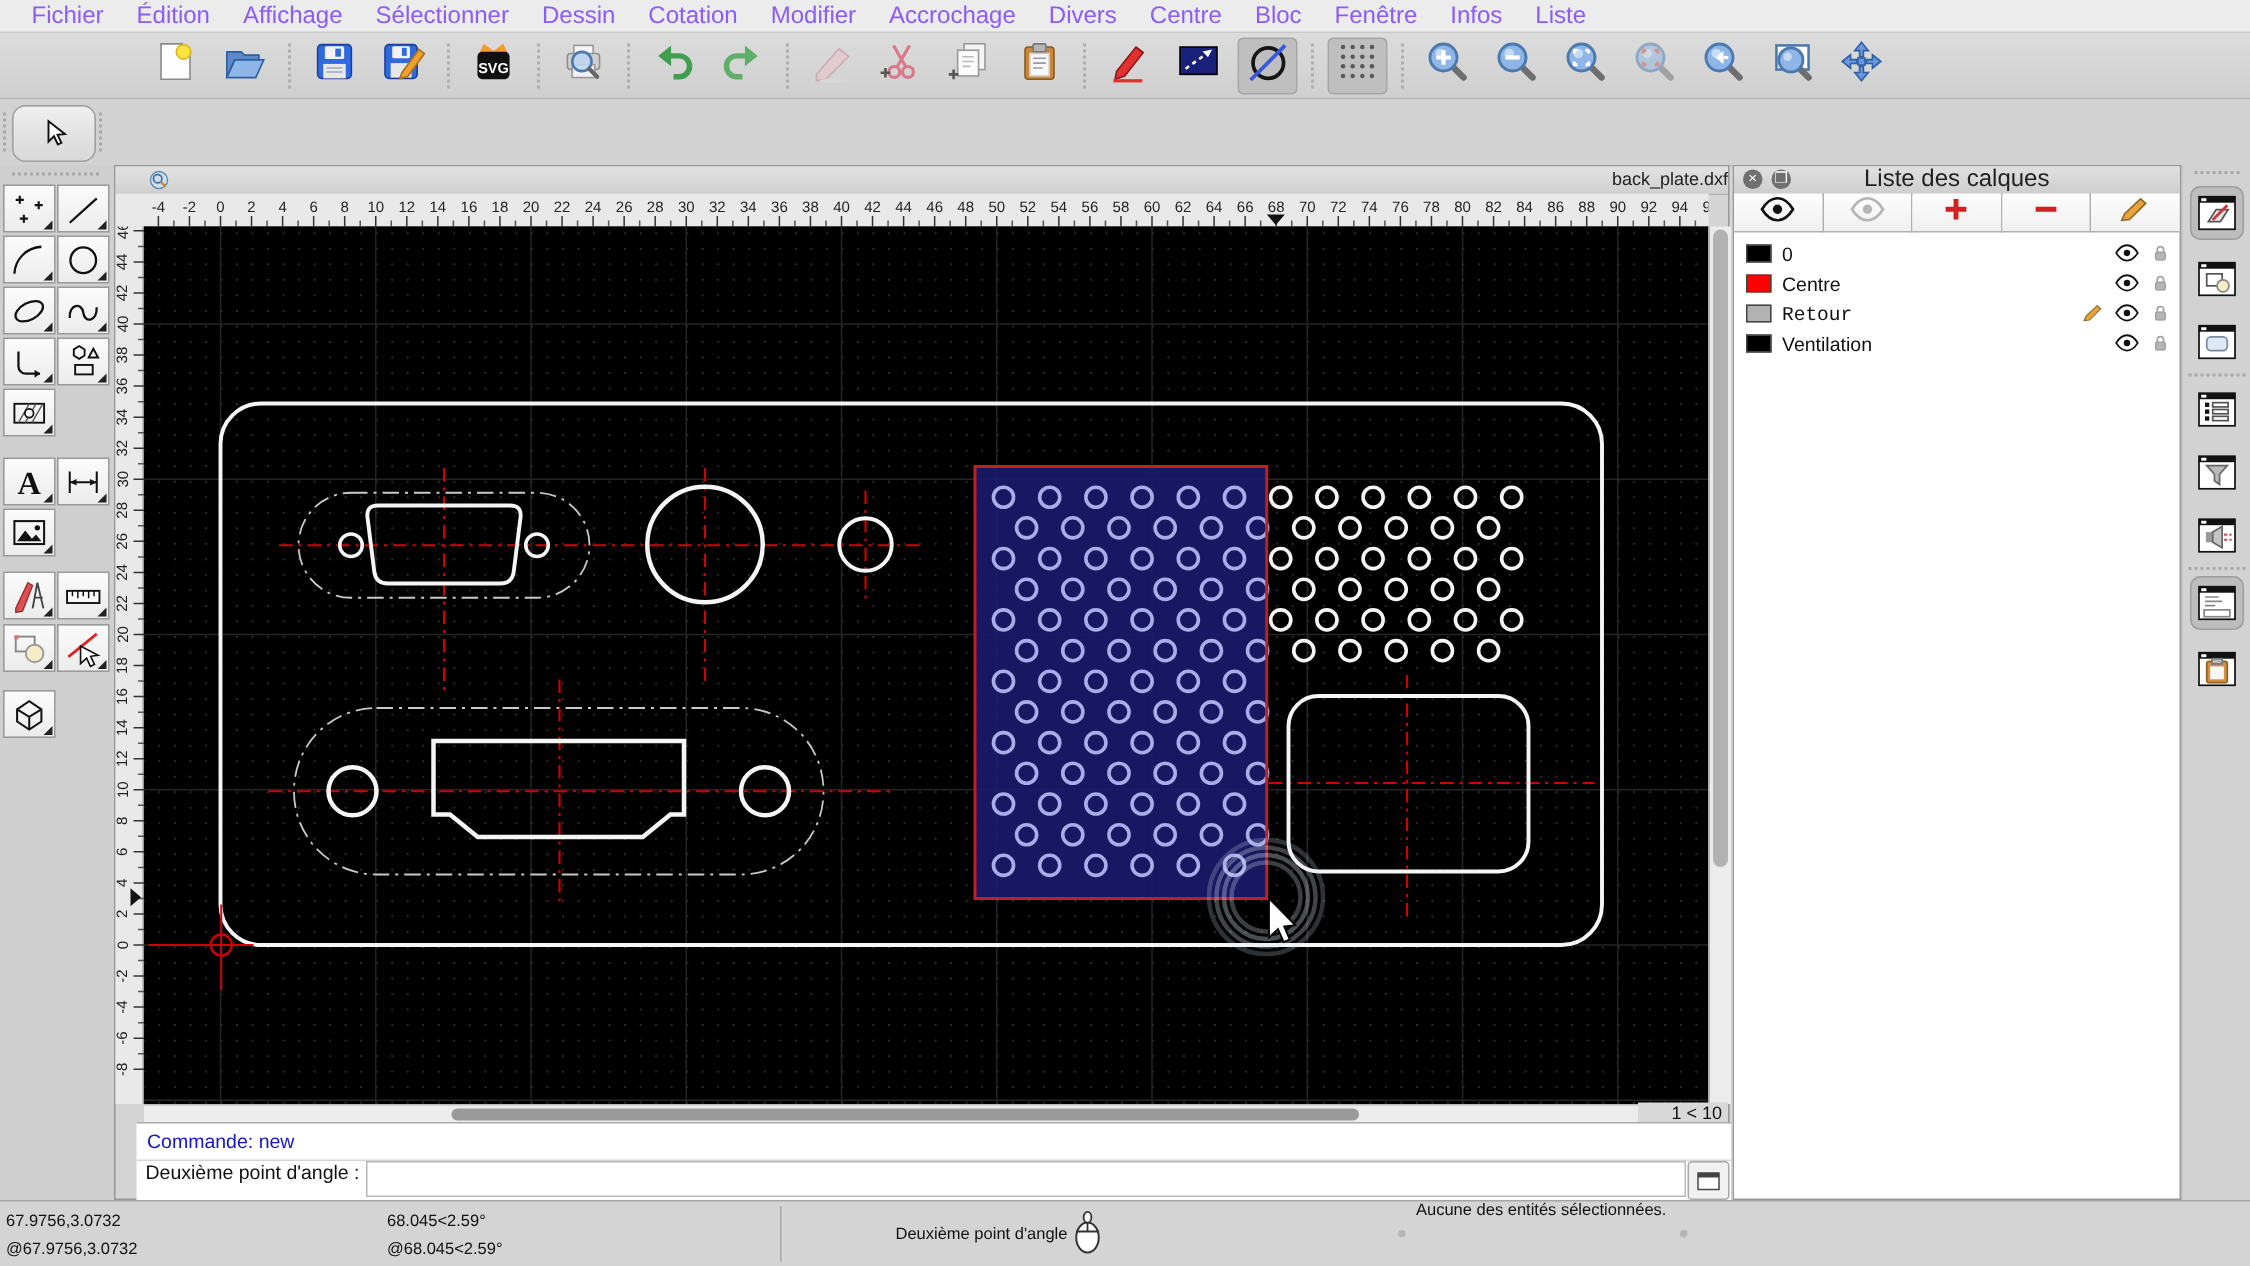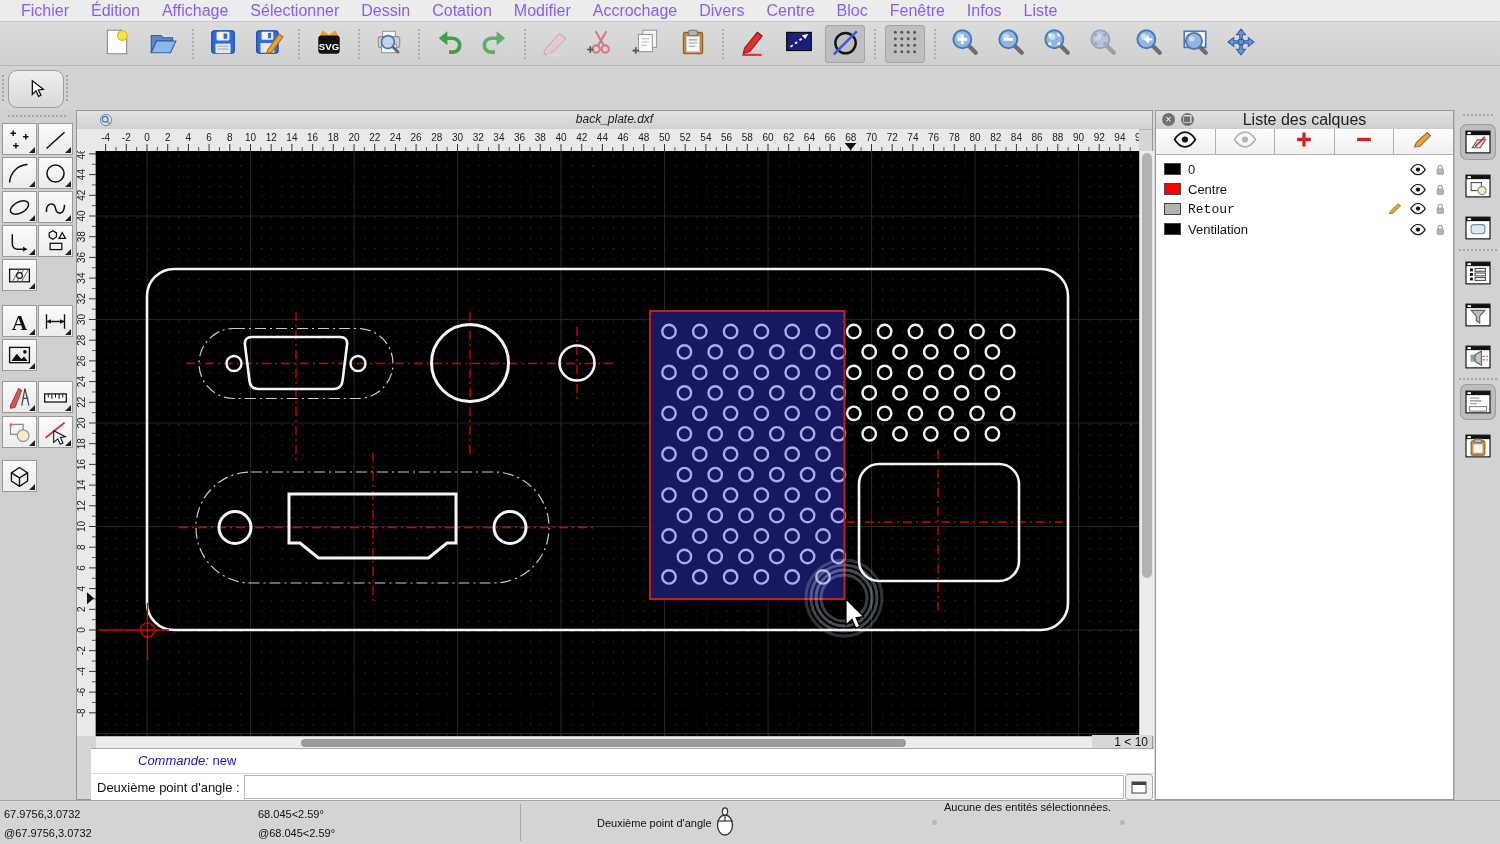--- a/index.html
+++ b/index.html
@@ -27,36 +27,36 @@
   
   #palette{left:0;top:110px;width:76px;height:690px;background:#cfcfcf;}
   .pbtn{position:absolute;width:35px;height:32px;background:linear-gradient(#fbfbfb,#ececec);
         border:1px solid #9a9a9a;box-sizing:border-box;display:flex;align-items:center;justify-content:center;}
   .pbtn svg{width:27px;height:27px;}
   .pbtn .corner{position:absolute;right:1px;bottom:1px;width:0;height:0;border-left:6px solid transparent;border-bottom:6px solid #222;}
   
   #docwin{left:76px;top:110px;width:1077px;height:690px;background:#d4d4d4;border:1px solid #979797;box-sizing:border-box;}
   #doc-titlebar{left:0;top:0;width:1075px;height:18px;background:linear-gradient(#e2e2e2,#d0d0d0);
                 border-bottom:1px solid #b5b5b5;}
-  #doc-title{width:100%;text-align:center;font-size:12px;color:#222;line-height:17px;font-style:italic;}
+  #doc-title{width:100%;text-align:right;font-size:12px;color:#222;line-height:17px;}
   #doc-icon{left:22px;top:2px;width:14px;height:14px;}
   #hruler{left:19px;top:18px;width:1043px;height:22px;background:#e9e9e9;border-bottom:1px solid #9a9a9a;}
   #vruler{left:0;top:40px;width:19px;height:585px;background:#e9e9e9;border-right:1px solid #9a9a9a;box-sizing:border-box;}
   #ruler-corner{left:0;top:18px;width:19px;height:22px;background:#e9e9e9;}
   #canvas{left:19px;top:40px;width:1043px;height:585px;background:#000;}
   #vscroll{left:1062px;top:40px;width:14px;height:585px;background:#ececec;border-left:1px solid #bbb;}
   #vscroll .thumb{position:absolute;left:2px;top:2px;width:10px;height:425px;background:#b2b2b2;border-radius:5px;}
   #hscroll{left:19px;top:625px;width:1015px;height:12px;background:#ececec;border-top:1px solid #bbb;}
   #hscroll .thumb{position:absolute;left:205px;top:2px;width:605px;height:8px;background:#9a9a9a;border-radius:4px;}
   #gridscale{left:1015px;top:624px;width:56px;height:13px;font-size:12px;color:#111;text-align:right;background:#d8d8d8;padding-right:4px;}
   
   #cmd{left:14px;top:637px;width:1063px;height:51px;background:#fff;border-top:1px solid #aaa;}
   #cmd-history{left:0;top:0;width:100%;height:25px;border-bottom:1px solid #d5d5d5;font-size:13px;line-height:24px;box-sizing:border-box;padding-left:7px;color:#1414c8;}
-  #cmd-history .lbl{font-style:italic;margin-left:40px;}
-  #cmd-row{left:0;top:25px;width:100%;height:26px;display:flex;align-items:center;}
+  #cmd-history .lbl{}
+  #cmd-row{left:0;top:25px;width:100%;height:26px;display:flex;}
   #cmd-prompt{font-size:13px;color:#111;padding-left:6px;white-space:nowrap;}
   #cmd-input{flex:1;height:22px;margin-left:4px;border:1px solid #b8b8b8;font-size:13px;padding:0 4px;outline:none;}
   #cmd-kbd{width:26px;height:24px;margin:0 1px;background:#f1f1f1;border:1px solid #a8a8a8;border-radius:3px;display:flex;align-items:center;justify-content:center;}
   
   #layers{left:1155px;top:110px;width:299px;height:690px;background:#fff;border:1px solid #9a9a9a;box-sizing:border-box;}
   #layers-titlebar{left:0;top:0;width:297px;height:18px;background:linear-gradient(#e0e0e0,#cecece);border-bottom:1px solid #b0b0b0;}
   #layers-title{width:100%;text-align:center;font-size:16px;color:#222;line-height:17px;}
   .winbtn{position:absolute;top:2px;width:13px;height:13px;border-radius:7px;background:#707070;color:#fff;
           font-size:10px;line-height:13px;text-align:center;}
   #layers-toolbar{left:0;top:18px;width:297px;height:26px;display:flex;}

